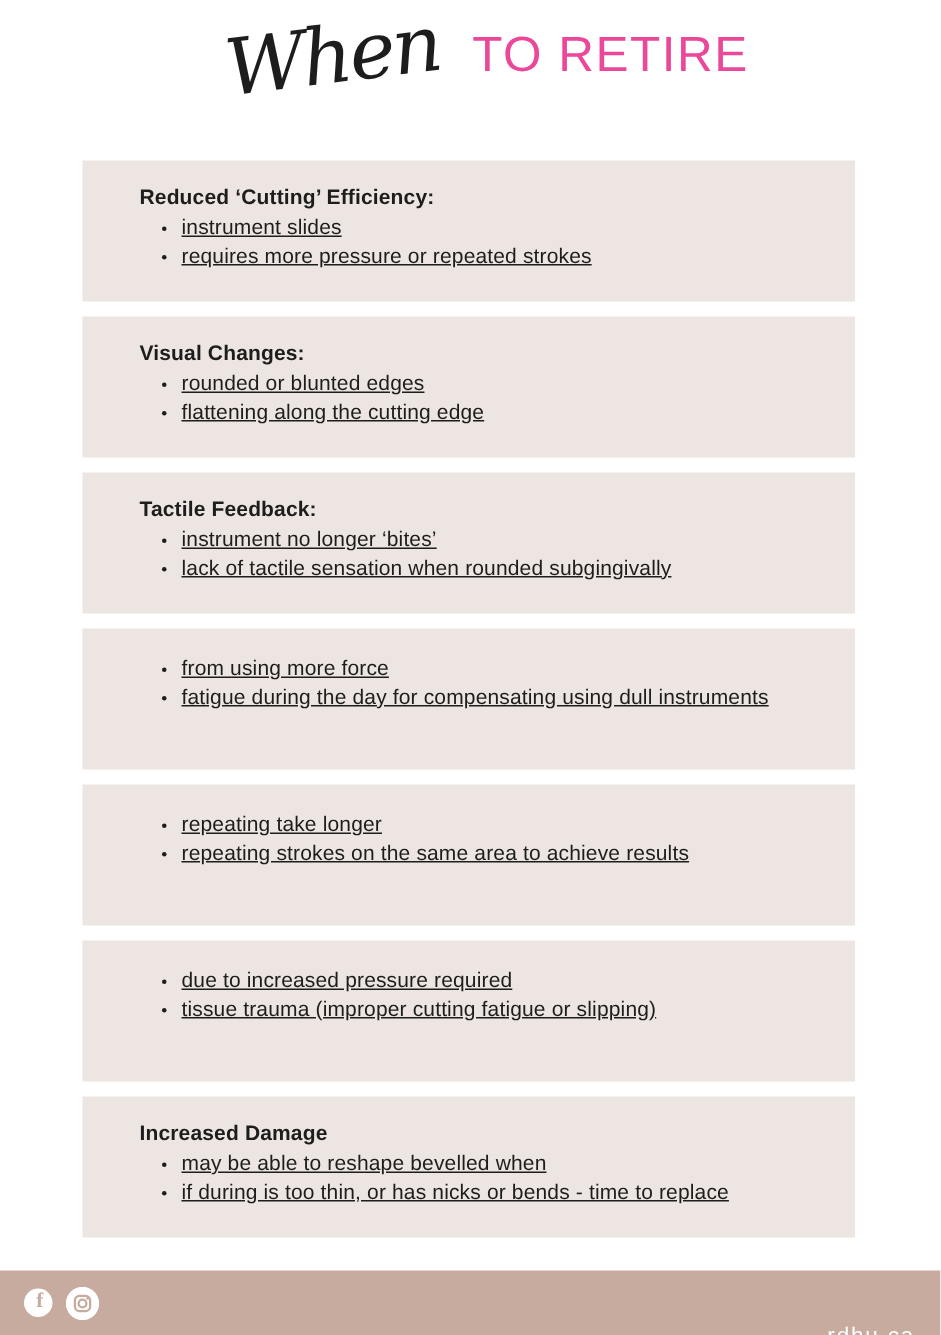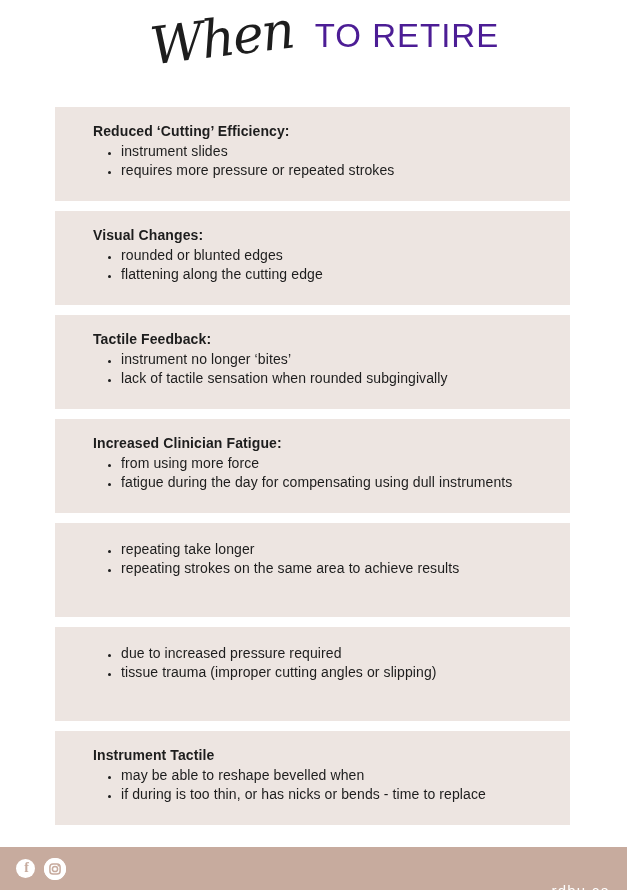--- a/index.html
+++ b/index.html
@@ -40,21 +40,21 @@
   .title-block {
     position: absolute;
     left: 283px;
     top: 20px;
     width: 248px;
     text-align: center;
     font-weight: 300;
     font-size: 33px;
     line-height: 31px;
     letter-spacing: 1px;
-    color: #4c1d95;
+    color: #ec4899;
     white-space: nowrap;
   }
 
   
   .cards {
     position: absolute;
     top: 107px;
     left: 55px;
     width: 515px;
   }
@@ -73,20 +73,21 @@
     letter-spacing: 0.1px;
   }
   .card-bullets {
     margin: 2px 0 0 0;
     padding-left: 28px;
   }
   .card-bullets li {
     font-size: 14px;
     line-height: 18.5px;
     letter-spacing: 0.1px;
+    text-decoration: underline;
   }
   .card-bullets li::marker { font-size: 11px; }
 
   
   .footer {
     position: absolute;
     left: 0; bottom: 0;
     width: 627px; height: 43px;
     background: var(--footer-bg);
     display: flex;
@@ -156,43 +157,42 @@
 
   <section class="card">
     <h2 class="card-heading">Tactile Feedback:</h2>
     <ul class="card-bullets">
       <li>instrument no longer ‘bites’</li>
       <li>lack of tactile sensation when rounded subgingivally</li>
     </ul>
   </section>
 
   <section class="card">
-    <h2 class="card-heading">Increased Clinician Fatigue:</h2>
     <ul class="card-bullets">
       <li>from using more force</li>
       <li>fatigue during the day for compensating using dull instruments</li>
     </ul>
   </section>
 
   <section class="card">
     <ul class="card-bullets">
       <li>repeating take longer</li>
       <li>repeating strokes on the same area to achieve results</li>
     </ul>
   </section>
 
   <section class="card">
     <ul class="card-bullets">
       <li>due to increased pressure required</li>
-      <li>tissue trauma (improper cutting angles or slipping)</li>
-    </ul>
-  </section>
-
-  <section class="card">
-    <h2 class="card-heading">Instrument Tactile</h2>
+      <li>tissue trauma (improper cutting fatigue or slipping)</li>
+    </ul>
+  </section>
+
+  <section class="card">
+    <h2 class="card-heading">Increased Damage</h2>
     <ul class="card-bullets">
       <li>may be able to reshape bevelled when</li>
       <li>if during is too thin, or has nicks or bends - time to replace</li>
     </ul>
   </section>
 
 </div>
 
 <div class="footer">
   <div class="social">

